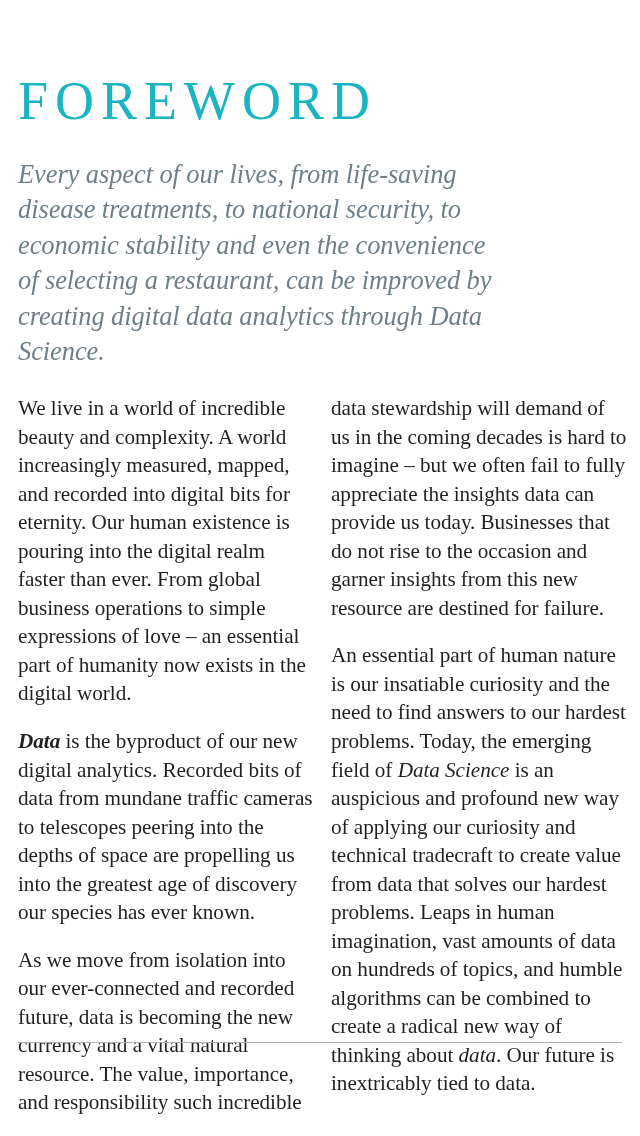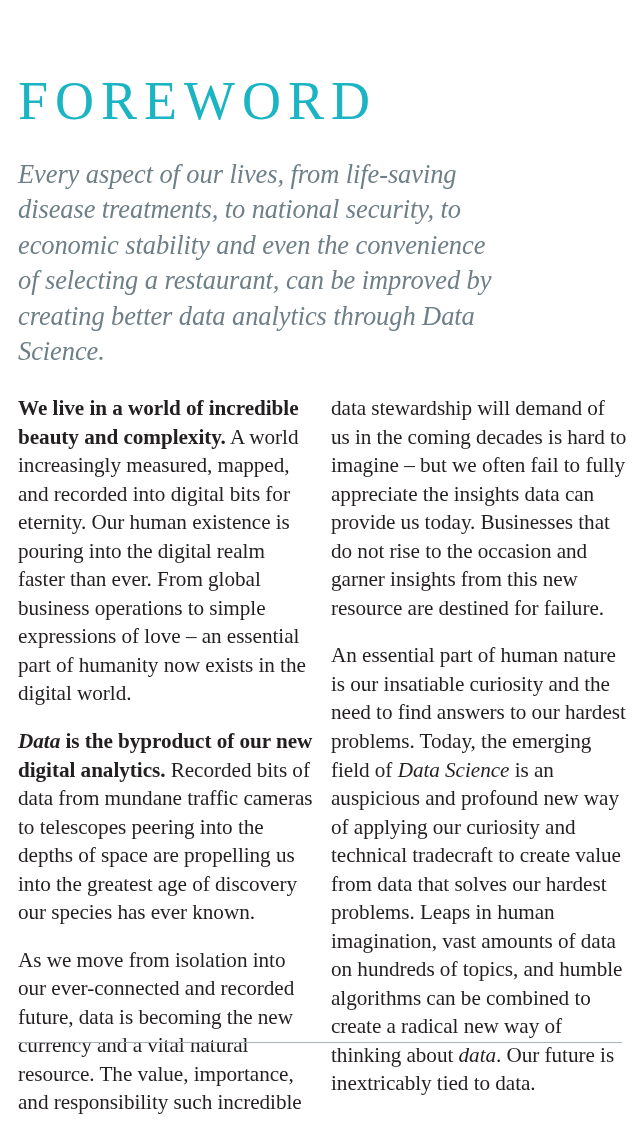--- a/index.html
+++ b/index.html
@@ -64,21 +64,21 @@
     margin: 0 0 19px 0;
     color: #231f20;
     font-size: 21.2px;
     line-height: 1.345;
     letter-spacing: -0.05px;
   }
   .body-par:last-child {
     margin-bottom: 0;
   }
   .lead {
-    font-weight: bold;
+    font-weight: normal;
   }
   .lead-italic {
     font-weight: bold;
     font-style: italic;
   }
   .it {
     font-style: italic;
     margin-top: 20px;
   }
 
@@ -105,21 +105,21 @@
     letter-spacing: -0.05px;
   }
 </style>
 </head>
 <body>
 
 <div class="page">
 
   <h1 class="page-title">FOREWORD</h1>
 
-  <p class="deck">Every aspect of our lives, from life-saving disease treatments, to national security, to economic stability and even the convenience of selecting a restaurant, can be improved by creating better data analytics through Data Science.</p>
+  <p class="deck">Every aspect of our lives, from life-saving disease treatments, to national security, to economic stability and even the convenience of selecting a restaurant, can be improved by creating digital data analytics through Data Science.</p>
 
   <div class="columns">
 
     <div class="column">
 
       <p class="body-par"><span class="lead">We live in a world of incredible beauty and complexity.</span><span> A world increasingly measured, mapped, and recorded into digital bits for eternity. Our human existence is pouring into the digital realm faster than ever. From global business operations to simple expressions of love – an essential part of humanity now exists in the digital world.</span></p>
 
       <p class="body-par"><span class="lead-italic">Data</span><span class="lead"> is the byproduct of our new digital analytics.</span><span> Recorded bits of data from mundane traffic cameras to telescopes peering into the depths of space are propelling us into the greatest age of discovery our species has ever known.</span></p>
 
       <p class="body-par">As we move from isolation into our ever-connected and recorded future, data is becoming the new currency and a vital natural resource. The value, importance, and responsibility such incredible</p>

